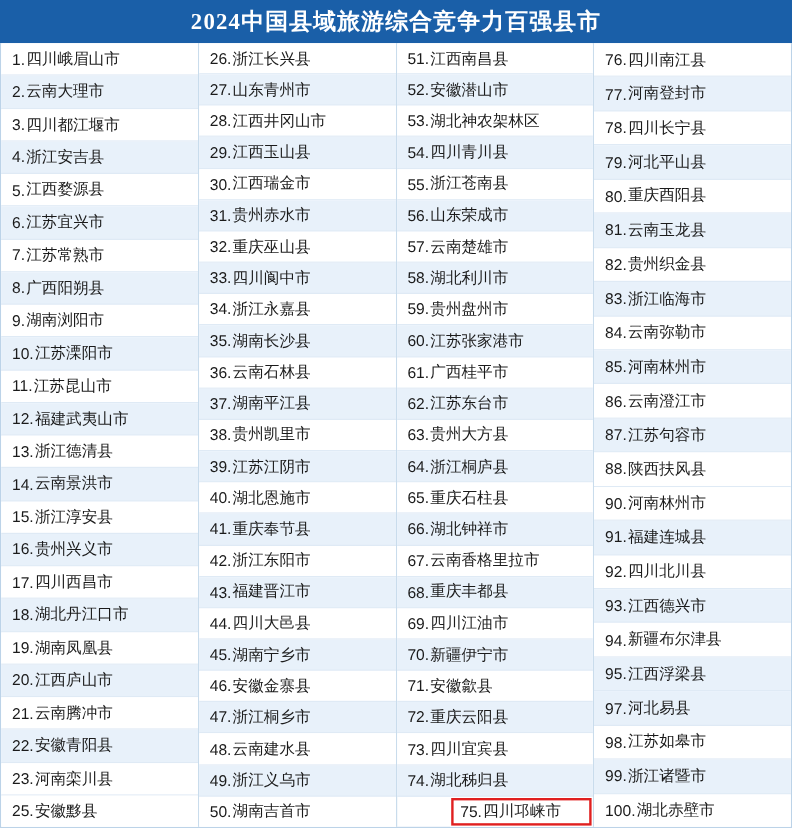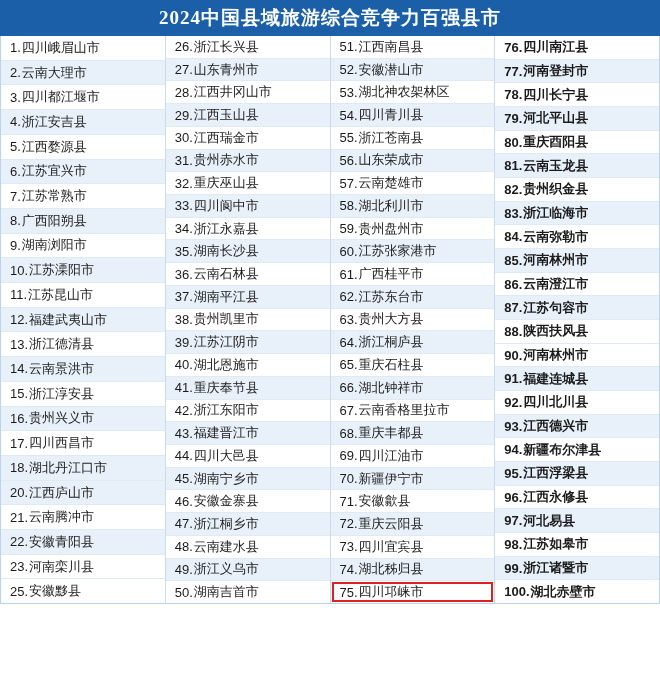--- a/index.html
+++ b/index.html
@@ -8,21 +8,21 @@
   }
   body {
     width: 660px;
     height: 690px;
     background: #ffffff;
     font-family: "Liberation Sans", "DejaVu Sans", sans-serif;
     overflow: hidden;
   }
   .poster {
     width: 660px;
-    height: 604px;
+    height: 690px;
     box-sizing: border-box;
     background: #ffffff;
     display: flex;
     flex-direction: column;
   }
   .title-bar {
     height: 36px;
     background: #1a5fa8;
     display: flex;
     align-items: center;
@@ -47,21 +47,20 @@
   }
   .col {
     flex: 1 1 0;
     display: flex;
     flex-direction: column;
     border-right: 1px solid #c9dcec;
     box-sizing: border-box;
   }
   .col:last-child {
     border-right: none;
-    font-weight: bold;
   }
   .cell {
     flex: 1 1 0;
     display: flex;
     align-items: center;
     padding-left: 9px;
     box-sizing: border-box;
     font-size: 13px;
     color: #1b1b1b;
     border-bottom: 1px solid #dfeaf5;
@@ -83,20 +82,21 @@
     color: #1b1b1b;
     margin-right: 1px;
   }
   .cell .name {
     color: #1b1b1b;
   }
   .cell.highlight {
     outline: 2px solid #e02020;
     outline-offset: -3px;
     z-index: 2;
+    margin-left: 44px;
   }
 </style>
 </head>
 <body>
 
 <div class="poster">
   <div class="title-bar">
     <span class="title-text">2024中国县域旅游综合竞争力百强县市</span>
   </div>
   <div class="grid">
@@ -166,20 +166,24 @@
           <span class="name">贵州兴义市</span>
         </div>
         <div class="cell odd">
           <span class="num">17.</span>
           <span class="name">四川西昌市</span>
         </div>
         <div class="cell even">
           <span class="num">18.</span>
           <span class="name">湖北丹江口市</span>
         </div>
+        <div class="cell odd">
+          <span class="num">19.</span>
+          <span class="name">湖南凤凰县</span>
+        </div>
         <div class="cell even">
           <span class="num">20.</span>
           <span class="name">江西庐山市</span>
         </div>
         <div class="cell odd">
           <span class="num">21.</span>
           <span class="name">云南腾冲市</span>
         </div>
         <div class="cell even">
           <span class="num">22.</span>
@@ -467,24 +471,20 @@
           <span class="num">93.</span>
           <span class="name">江西德兴市</span>
         </div>
         <div class="cell odd">
           <span class="num">94.</span>
           <span class="name">新疆布尔津县</span>
         </div>
         <div class="cell even">
           <span class="num">95.</span>
           <span class="name">江西浮梁县</span>
-        </div>
-        <div class="cell odd">
-          <span class="num">96.</span>
-          <span class="name">江西永修县</span>
         </div>
         <div class="cell even">
           <span class="num">97.</span>
           <span class="name">河北易县</span>
         </div>
         <div class="cell odd">
           <span class="num">98.</span>
           <span class="name">江苏如皋市</span>
         </div>
         <div class="cell even">

